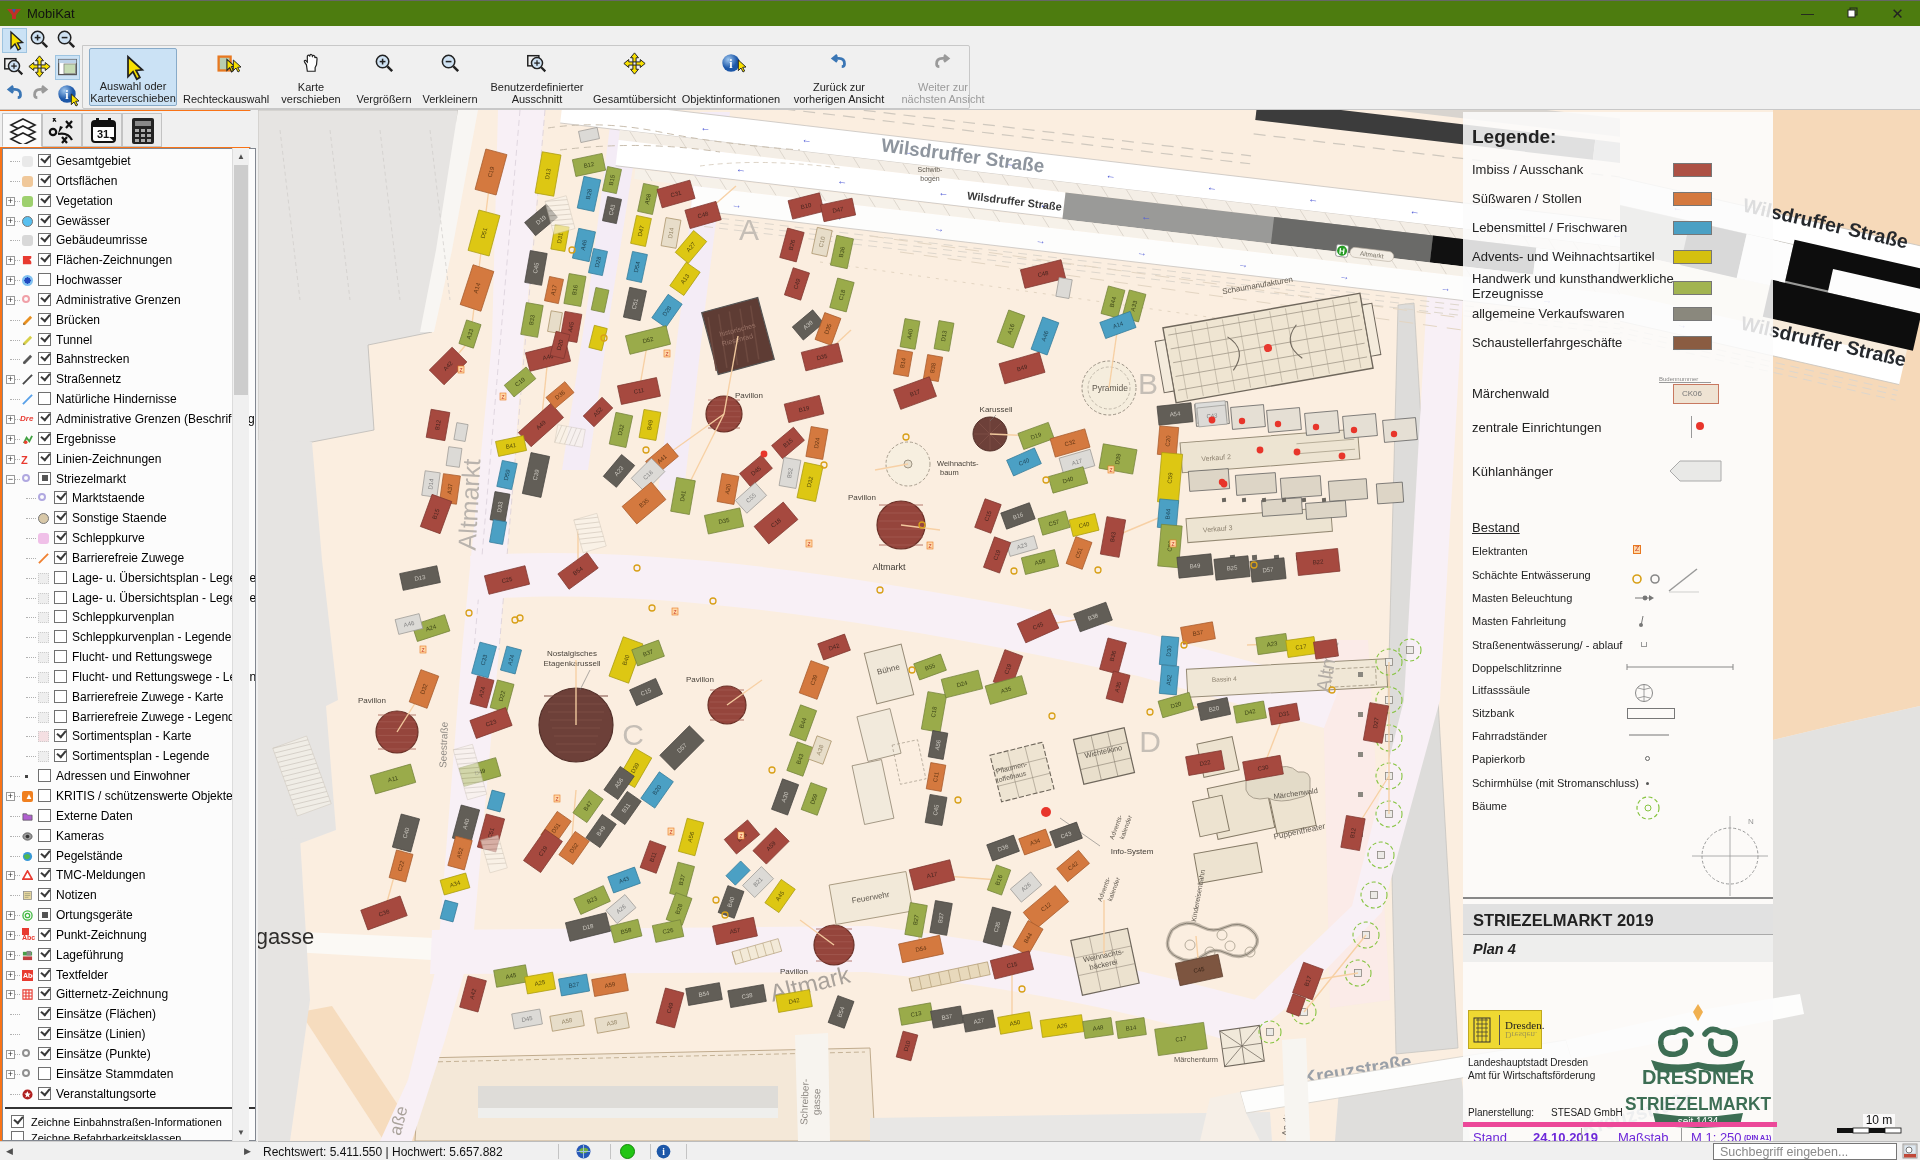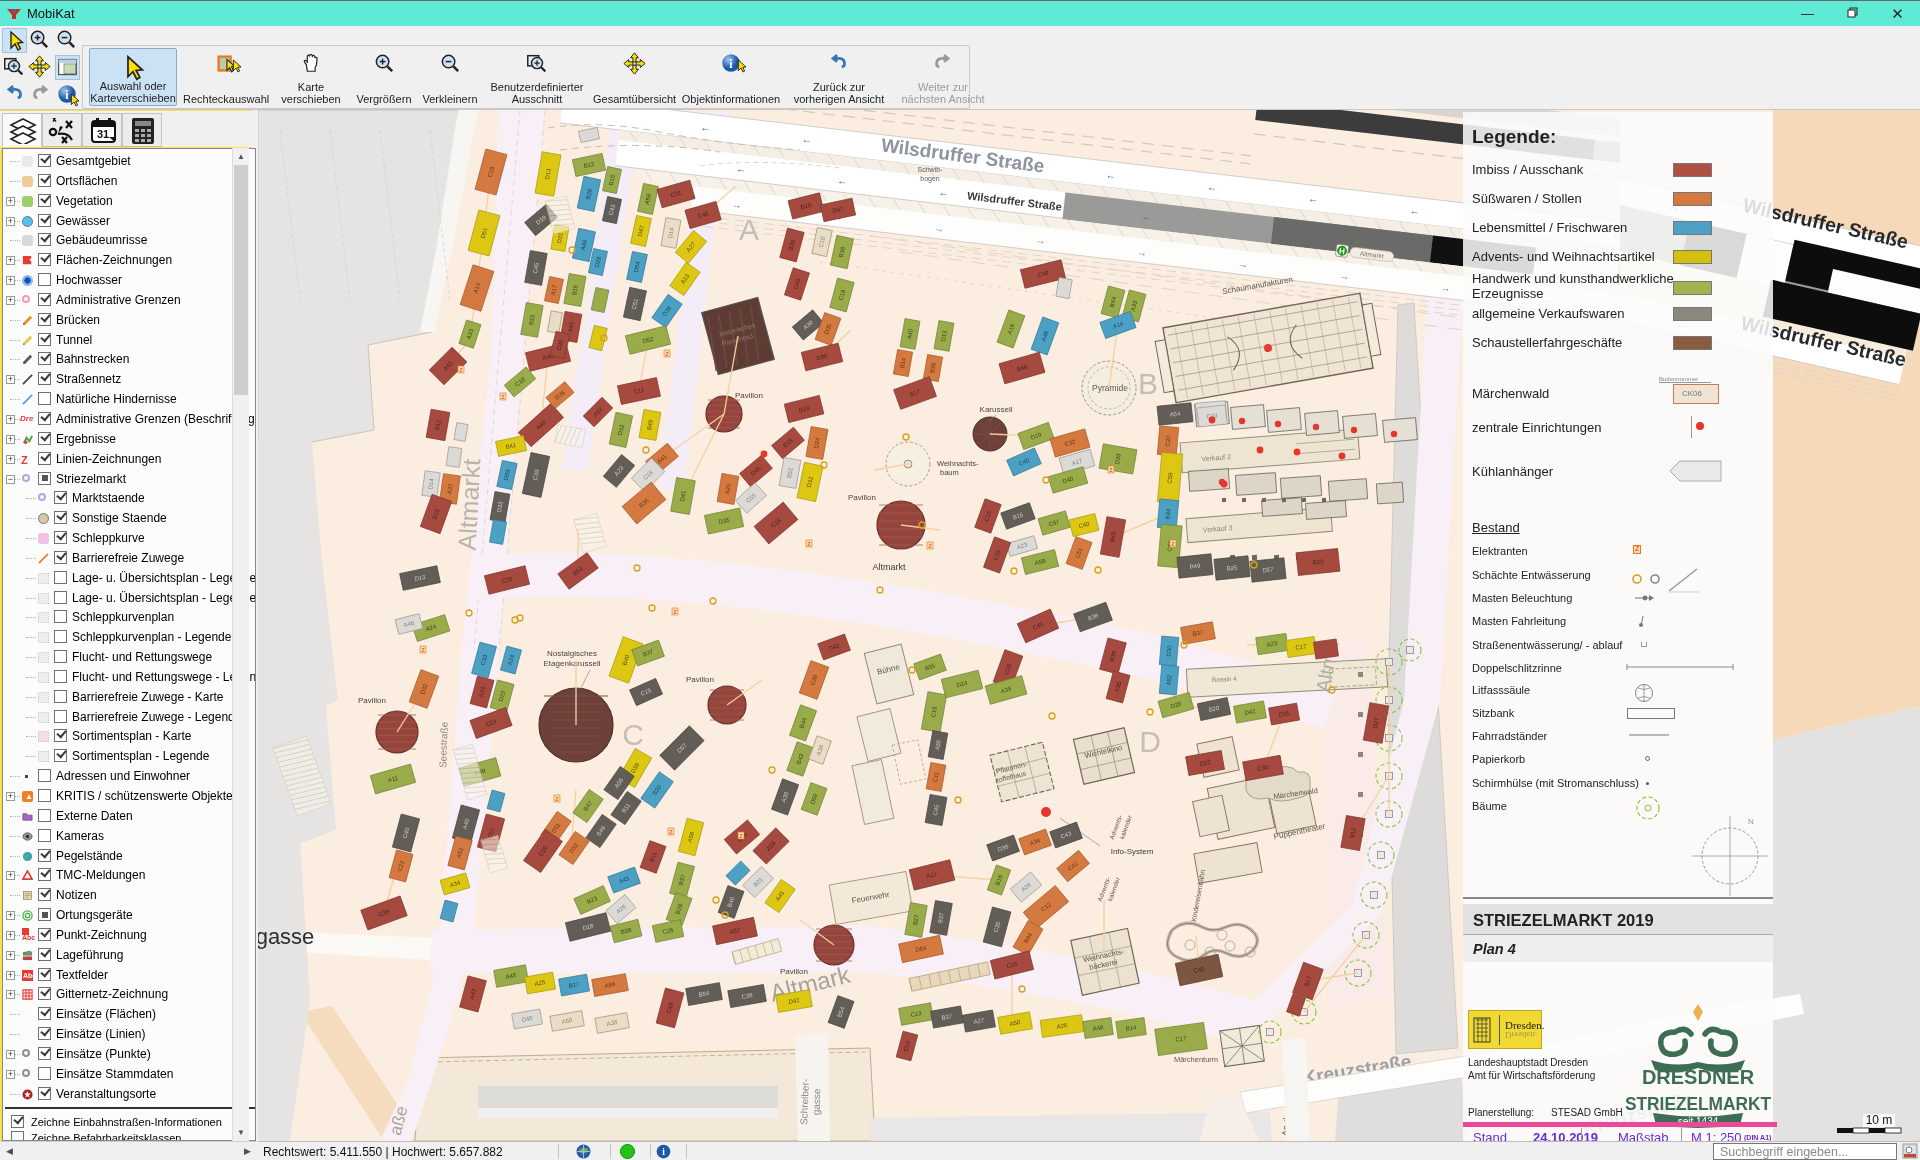--- a/index.html
+++ b/index.html
@@ -1,37 +1,37 @@
 <!DOCTYPE html>
 <html><head><meta charset="utf-8"><title>MobiKat</title>
 <style>
 *{margin:0;padding:0;box-sizing:border-box}
 html,body{width:1920px;height:1160px;overflow:hidden;font-family:"Liberation Sans",sans-serif;background:#f0f0f0}
 #app{position:relative;width:1920px;height:1160px}
 
-#titlebar{position:absolute;left:0;top:0;width:1920px;height:26px;background:#5eead4;border-top:1px solid #666;}
+#titlebar{position:absolute;left:0;top:0;width:1920px;height:26px;background:#4d7c0f;border-top:1px solid #666;}
 #titlebar .tlogo{position:absolute;left:6px;top:5px;width:16px;height:16px}
 #titlebar .ttext{position:absolute;left:27px;top:5px;font-size:13px;color:#111}
 .winbtn{position:absolute;top:0;width:45px;height:26px;color:#222;font-size:13px;text-align:center;line-height:26px}
 
 #menurow{position:absolute;left:0;top:26px;width:1920px;height:19px;background:#f0f0f0}
 .mtab{position:absolute;top:0;height:19px;font-size:12px;color:#111;text-align:center;line-height:19px}
 .mtab.sel{background:#fdfdfd;border:1px solid #b5b5b5;border-bottom:none;border-radius:3px 3px 0 0;top:0;height:19px;box-shadow:inset 0 1px 0 #e8e8e8}
 
 #ribbon{position:absolute;left:82px;top:45px;width:888px;height:64px;background:#f0f0f0;border:1px solid #c8c8c8;border-radius:0 2px 2px 2px}
 .rbtn{position:absolute;top:2px;height:58px;font-size:11px;color:#222;text-align:center}
 .rbtn .cap{position:absolute;bottom:1px;width:100%;line-height:12px}
 .rbtn.sel{background:#cbe2f5;border:1px solid #88abc9;border-radius:2px}
 .rbtn.dis{color:#9a9a9a}
 .ricon{position:absolute;top:4px;left:0;width:100%;height:26px}
 
 .sbtn{position:absolute;width:25px;height:25px}
 .sbtn.sel{background:#cbe2f5;border:1px solid #9ec4e0}
 
-#sidebar{position:absolute;left:0;top:110px;width:251px;height:1031px;background:#fde047;border-right:1px solid #b9b9b9}
+#sidebar{position:absolute;left:0;top:110px;width:251px;height:1031px;background:#f97316;border-right:1px solid #b9b9b9}
 #sbtabs{position:absolute;left:0;top:1px;width:258px;height:36px;background:#f0f0f0}
 .sbtab{position:absolute;top:2px;width:40px;height:34px;border:1px solid #c3c3c3;background:#ececec}
 .sbtab.sel{background:#fafafa;border-bottom:1px solid #fafafa}
 #treewrap{position:absolute;left:2px;top:38px;width:254px;height:993px;background:#fcfcfc;border:1px solid #828790;overflow:hidden}
 #tree{position:absolute;left:0;top:2px;width:236px}
 .trow{position:relative;height:19.85px;white-space:nowrap}
 .trow .lbl{position:absolute;top:3px;font-size:12px;color:#000}
 .cb{position:absolute;top:3px;width:13px;height:13px;border:1px solid #707070;background:#fff}
 .cb.ck::after{content:"";position:absolute;left:2px;top:0px;width:7px;height:4px;border-left:2px solid #3a3a3a;border-bottom:2px solid #3a3a3a;transform:rotate(-50deg)}
 .cb.sq::after{content:"";position:absolute;left:2.5px;top:2.5px;width:6px;height:6px;background:#555}

